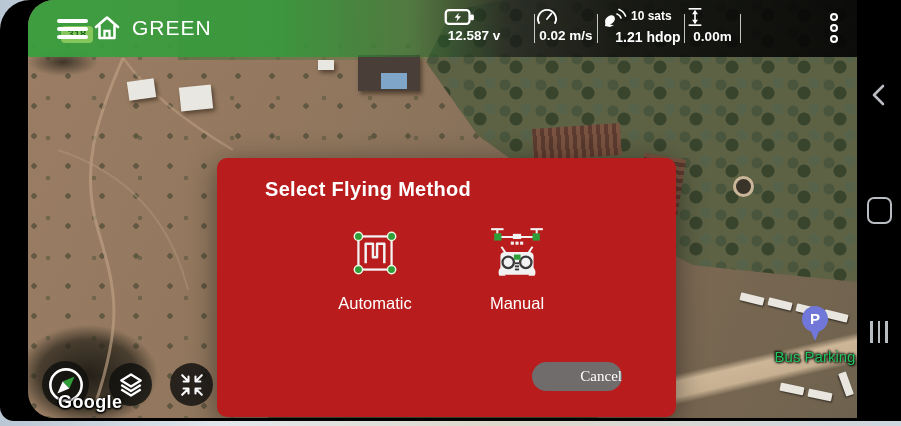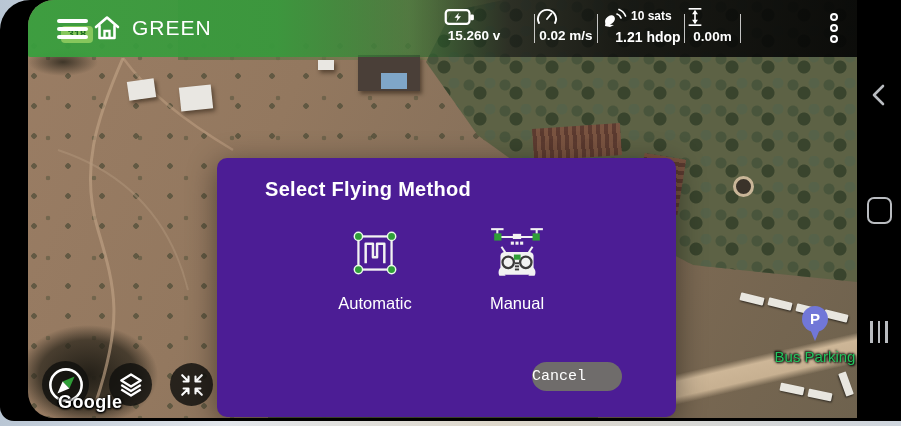--- a/index.html
+++ b/index.html
@@ -79,32 +79,32 @@
   .tel .ic{position:absolute;left:0;right:0;top:7px;height:20px;}
   .tel-2line .l1{position:absolute;top:9px;font-size:12px;white-space:nowrap;}
   .tel-2line .l2{position:absolute;left:0;right:0;top:29px;font-size:14px;white-space:nowrap;}
   .vdiv{position:absolute;top:14px;width:1px;height:29px;background:rgba(255,255,255,.75);}
   .dots-menu{position:absolute;left:799px;top:13px;width:14px;height:32px;cursor:pointer;}
   .dots-menu b{position:absolute;left:3px;width:4px;height:4px;border:2px solid #fff;border-radius:50%;background:#222;display:block;}
   .dots-menu b:nth-child(1){top:0}.dots-menu b:nth-child(2){top:11px}.dots-menu b:nth-child(3){top:22px}
   
   .dialog{
     position:absolute;left:217px;top:158px;width:459px;height:259px;
-    background:#4c1d95;border-radius:10px;color:#fff;box-shadow:0 6px 30px rgba(0,0,0,.45);
+    background:#b91c1c;border-radius:10px;color:#fff;box-shadow:0 6px 30px rgba(0,0,0,.45);
   }
   .dlg-title{position:absolute;left:48px;top:20px;font-size:20px;font-weight:700;letter-spacing:.3px;}
   .opt{position:absolute;top:66px;width:120px;text-align:center;cursor:pointer;}
   .opt-auto{left:98px;}
   .opt-manual{left:240px;}
   .opt .glyph{height:62px;}
   .opt .lbl{font-size:16.5px;font-weight:500;margin-top:8px;}
   .cancel-btn{
     position:absolute;left:315px;top:204px;width:90px;height:29px;
     background:#6f6c6b;border:none;border-radius:15px;color:#fff;font-size:15px;
-    font-family:Liberation Mono, monospace;cursor:pointer;line-height:29px;text-align:left;font-weight:500;
+    font-family:Liberation Serif, serif;cursor:pointer;line-height:29px;text-align:right;font-weight:500;
   }
   
   .mbtn{position:absolute;border-radius:50%;background:rgba(16,16,14,.82);display:flex;align-items:center;justify-content:center;cursor:pointer;}
   .btn-compass{left:42px;top:361px;width:47px;height:47px;}
   .btn-layers{left:109px;top:363px;width:43px;height:43px;}
   .btn-collapse{left:170px;top:363px;width:43px;height:43px;}
   .google-wm{position:absolute;left:36px;top:392px;font-size:18px;font-weight:600;color:#fff;letter-spacing:.4px;
     text-shadow:0 0 3px #000,1px 1px 2px #000,-1px 1px 2px #000;padding-left:22px;}
   
   .poi{position:absolute;left:770px;top:306px;width:90px;text-align:center;}
@@ -210,21 +210,21 @@
       <path d="M12.5 25 V18 H17.5 V25" fill="none" stroke="#fff" stroke-width="2.4"></path>
     </svg>
     <div class="abs app-title">GREEN</div>
 
     <div class="tel" style="left:414px;width:64px">
       <svg class="ic" viewBox="0 0 28 16">
         <rect x="3" y="2.5" width="19" height="11" rx="2.5" fill="none" stroke="#fff" stroke-width="1.8"></rect>
         <rect x="22.5" y="6" width="3" height="4.5" rx="1" fill="#fff"></rect>
         <polygon points="13.5,4.5 10,8.6 12.4,8.6 11.5,11.8 15.2,7.4 12.8,7.4" fill="#fff"></polygon>
       </svg>
-      <div class="val">15.260 v</div>
+      <div class="val">12.587 v</div>
     </div>
     <div class="vdiv" style="left:506px"></div>
 
     <div class="tel" style="left:507px;width:62px">
       <svg class="ic" viewBox="0 0 24 20">
         <path d="M4 16 A9 9 0 1 1 20 16" fill="none" stroke="#fff" stroke-width="1.9" stroke-linecap="round"></path>
         <line x1="12" y1="12" x2="16.5" y2="6.5" stroke="#fff" stroke-width="1.9" stroke-linecap="round"></line>
       </svg>
       <div class="val">0.02 m/s</div>
     </div>

